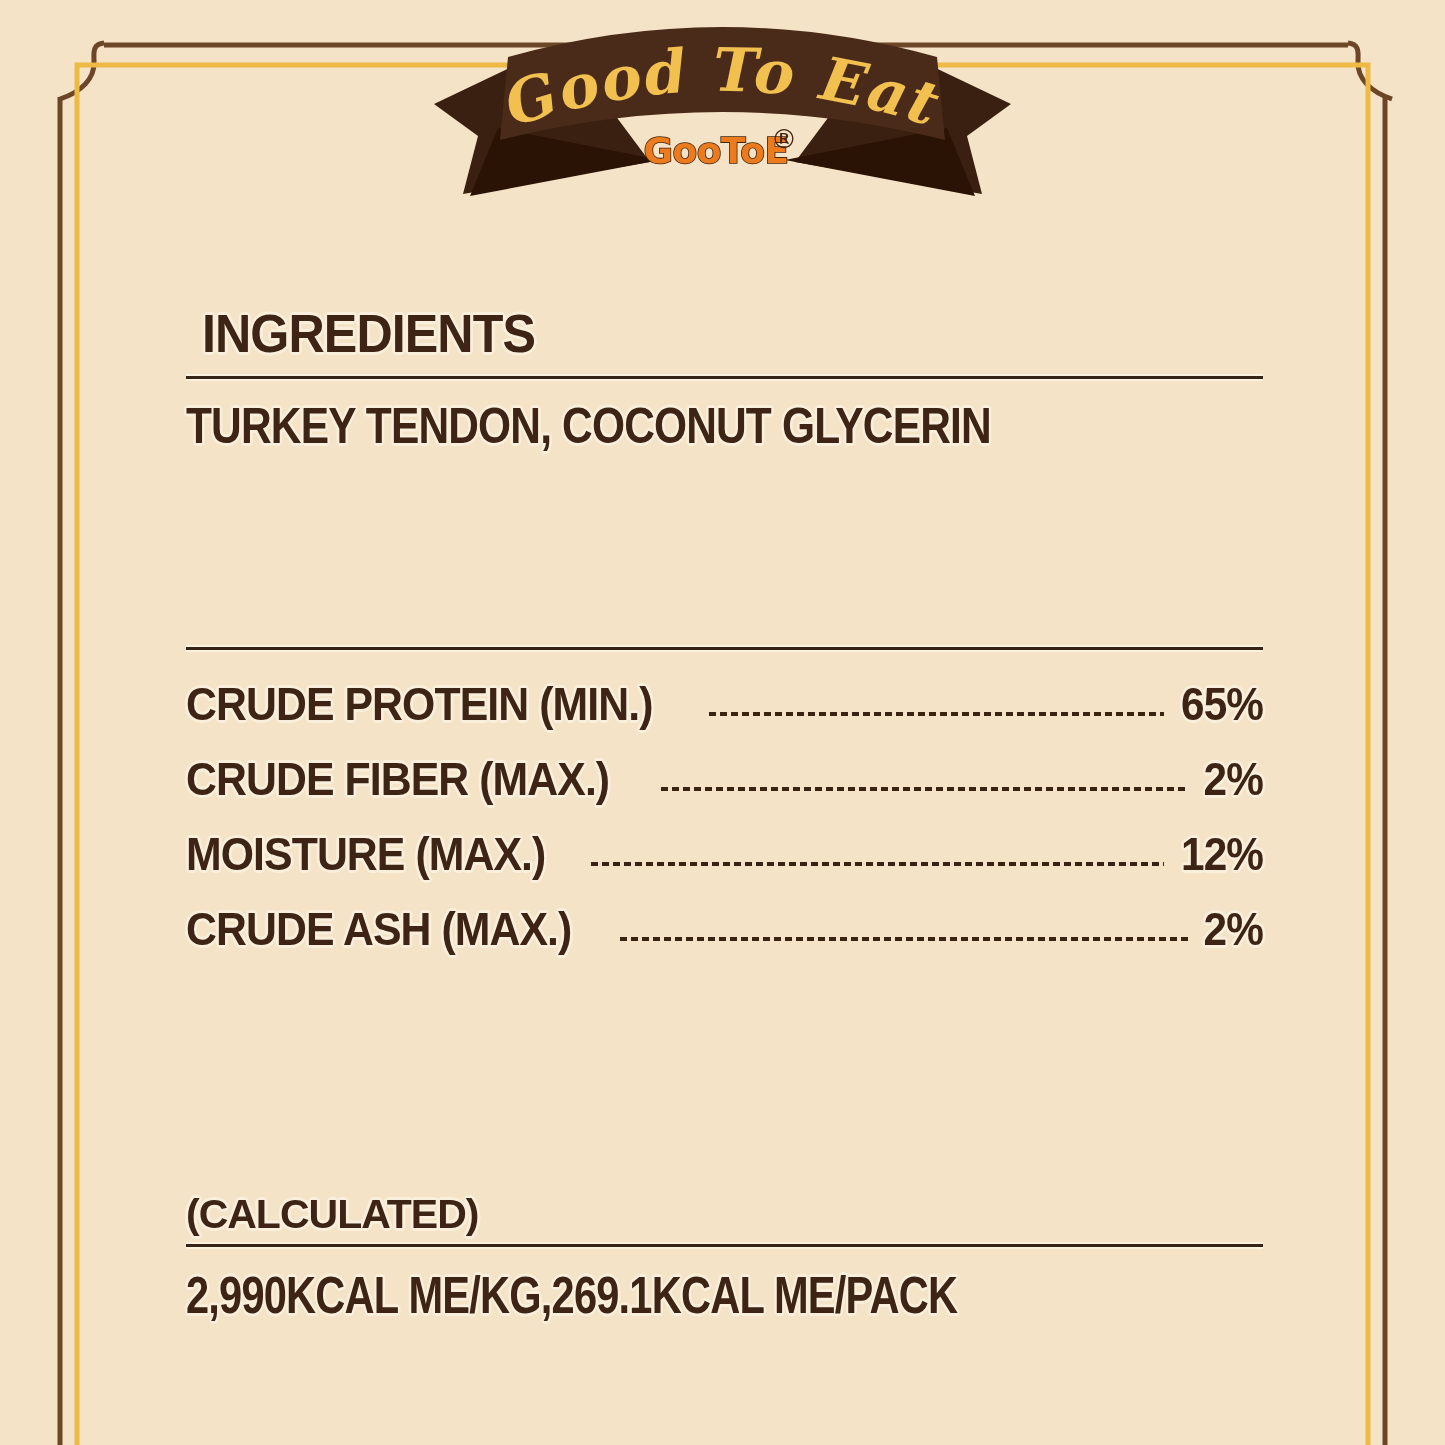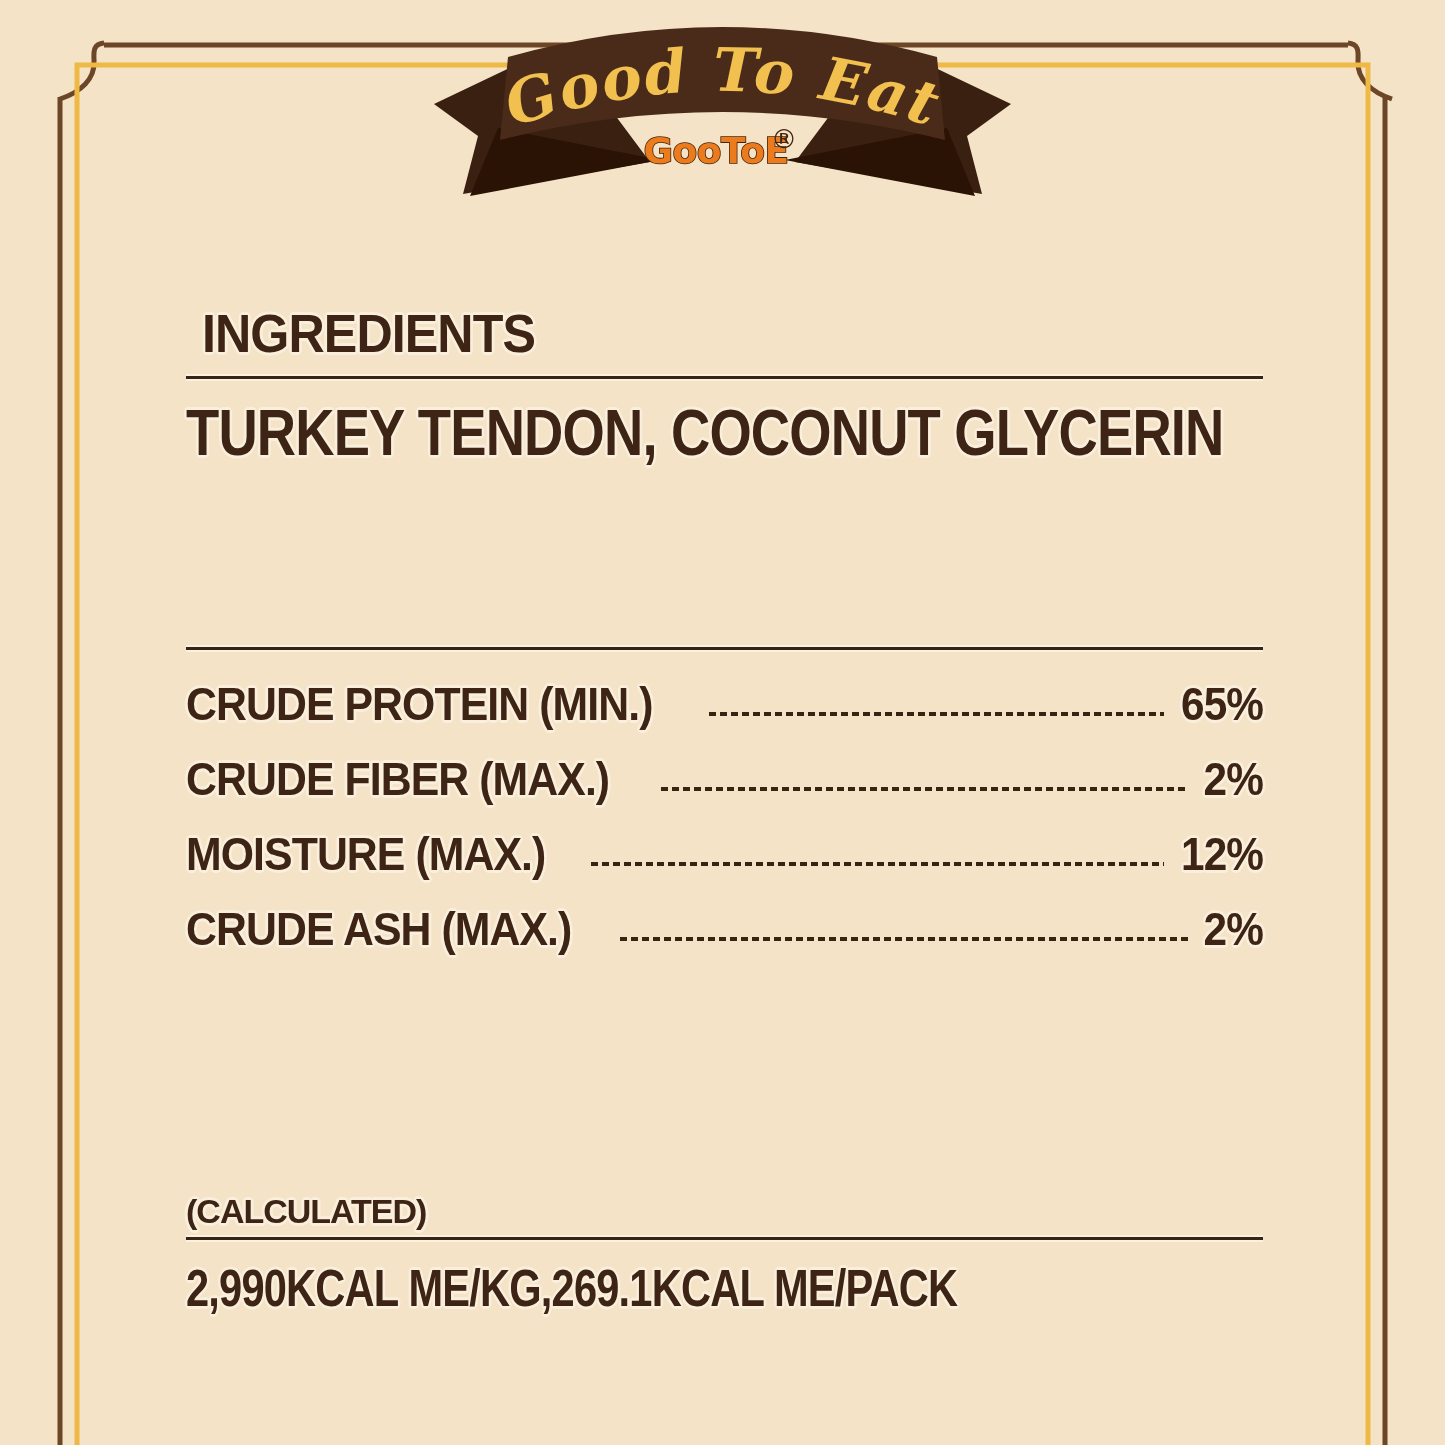--- a/index.html
+++ b/index.html
@@ -17,36 +17,36 @@
       3px 0 0 #f9efdc,-3px 0 0 #f9efdc,0 3px 0 #f9efdc,0 -3px 0 #f9efdc,
       2px 2px 0 #f9efdc,-2px 2px 0 #f9efdc,2px -2px 0 #f9efdc,-2px -2px 0 #f9efdc;
   }
   .cond{display:inline-block;transform:scaleX(var(--sx,0.88));transform-origin:left center;white-space:nowrap;}
   .from-right{transform-origin:right center;}
   h2{margin:16px;font-size:54px;line-height:1;font-weight:bold;letter-spacing:-1px;}
   .rule{
     height:0;border-top:3px solid #362416;margin-top:9px;
     box-shadow:0 2px 0 rgba(251,243,227,.85),0 -2px 0 rgba(251,243,227,.85);
   }
-  .body-line{font-size:64px;line-height:1;font-weight:bold;margin-top:22px;letter-spacing:-1px;}
+  .body-line{font-size:50px;line-height:1;font-weight:bold;margin-top:22px;letter-spacing:-1px;}
 
   
   .rows{margin-top:2px;}
   .row{display:flex;align-items:flex-end;height:75px;}
   .row-label,.row-value{font-size:47px;line-height:1;font-weight:bold;letter-spacing:-1px;}
   .row-value{margin-left:auto;}
   .leader{
     flex:1 1 auto;height:4px;align-self:flex-end;
     margin:0 8px 11px 10px;
     background:repeating-linear-gradient(90deg,#3b2313 0 7px,transparent 7px 11px);
   }
 
   
   .heading-line{display:flex;align-items:baseline;gap:16px;}
-  .subtitle{font-size:34px;font-weight:bold;letter-spacing:-1px;line-height:1;}
+  .subtitle{font-size:41px;font-weight:bold;letter-spacing:-1px;line-height:1;}
 </style>
 </head>
 <body>
 
 <svg id="frame-svg" viewBox="0 0 1445 1445">
 
   <g stroke="#6d4628" stroke-width="5" fill="none">
     <line x1="104" y1="45" x2="1348" y2="45"></line>
     <path d="M 104,43 C 92,44 94,53 94,61 C 95,79 81,92 60,99"></path>
     <path d="M 1348,43 C 1360,44 1358,53 1358,61 C 1357,79 1371,92 1392,99"></path>

